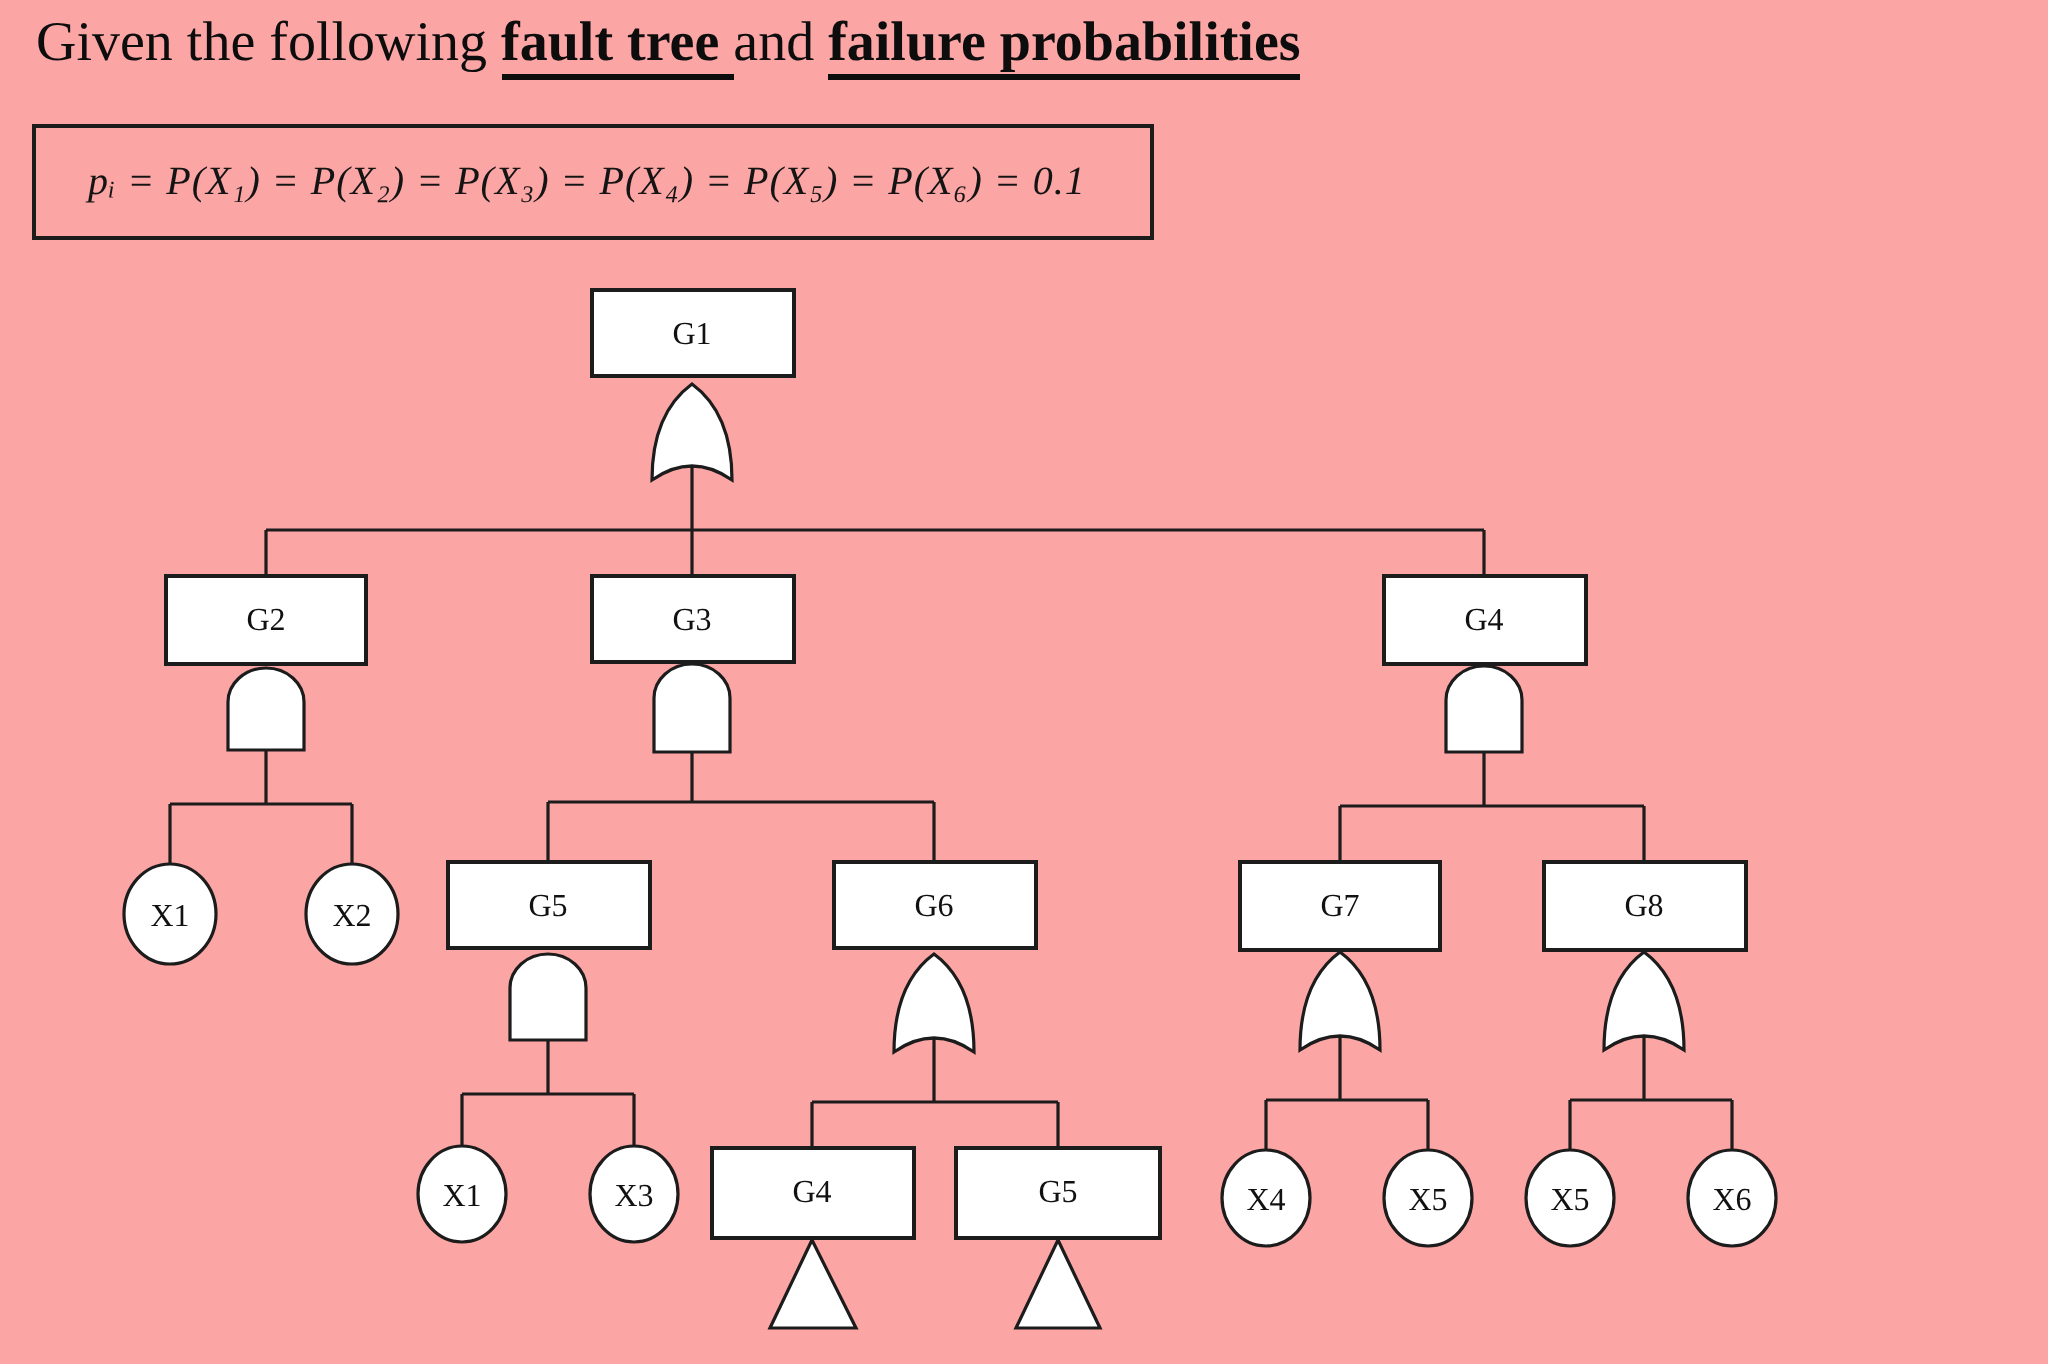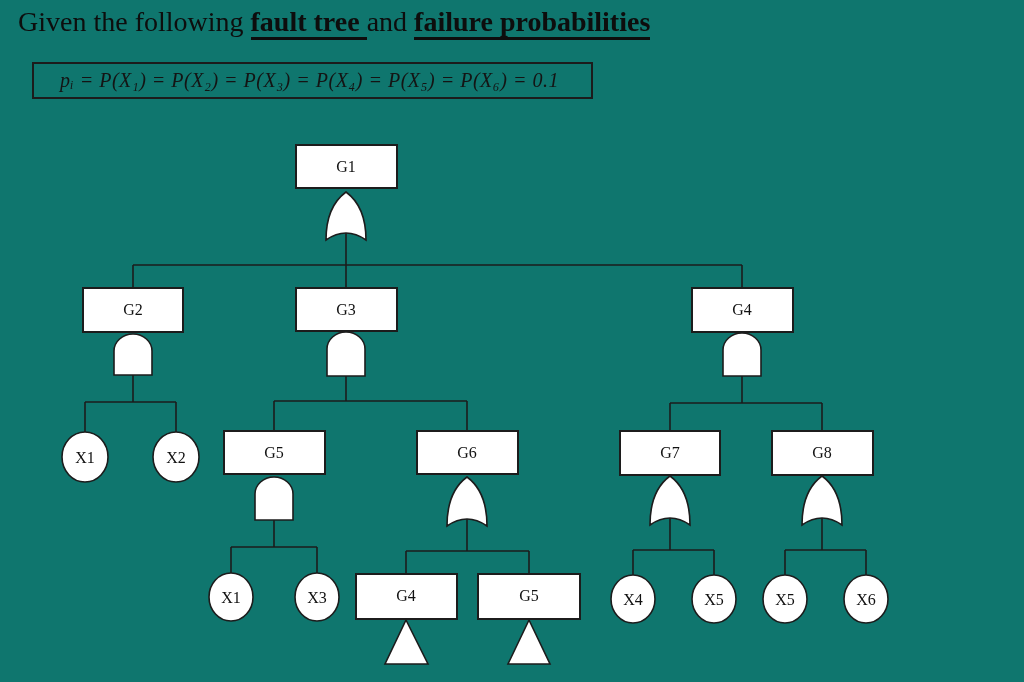--- a/index.html
+++ b/index.html
@@ -5,40 +5,40 @@
   html, body {
     margin: 0; padding: 0;
     width: 1024px; height: 682px;
     background: #ffffff;
     font-family: "Liberation Serif", serif;
     overflow: hidden;
   }
   #page {
     position: relative;
     width: 1024px; height: 682px;
-    background: #0f766e;
+    background: #fca5a5;
   }
   .title {
     position: absolute;
     left: 18px; top: 6px;
     font-size: 28px;
     color: #0d0d0d;
     white-space: nowrap;
   }
   .title .em {
     font-weight: bold;
     border-bottom: 3px solid #0d0d0d;
   }
   .title .em.first {
     padding-right: 7px;
   }
   .formula-box {
     position: absolute;
-    left: 32px; top: 62px;
-    width: 561px; height: 37px;
+    left: 16px; top: 62px;
+    width: 561px; height: 58px;
     border: 2px solid #1c1c1c;
     box-sizing: border-box;
     display: flex;
     align-items: center;
   }
   .formula {
     font-style: italic;
     font-size: 20px;
     color: #141414;
     padding-left: 26px;

